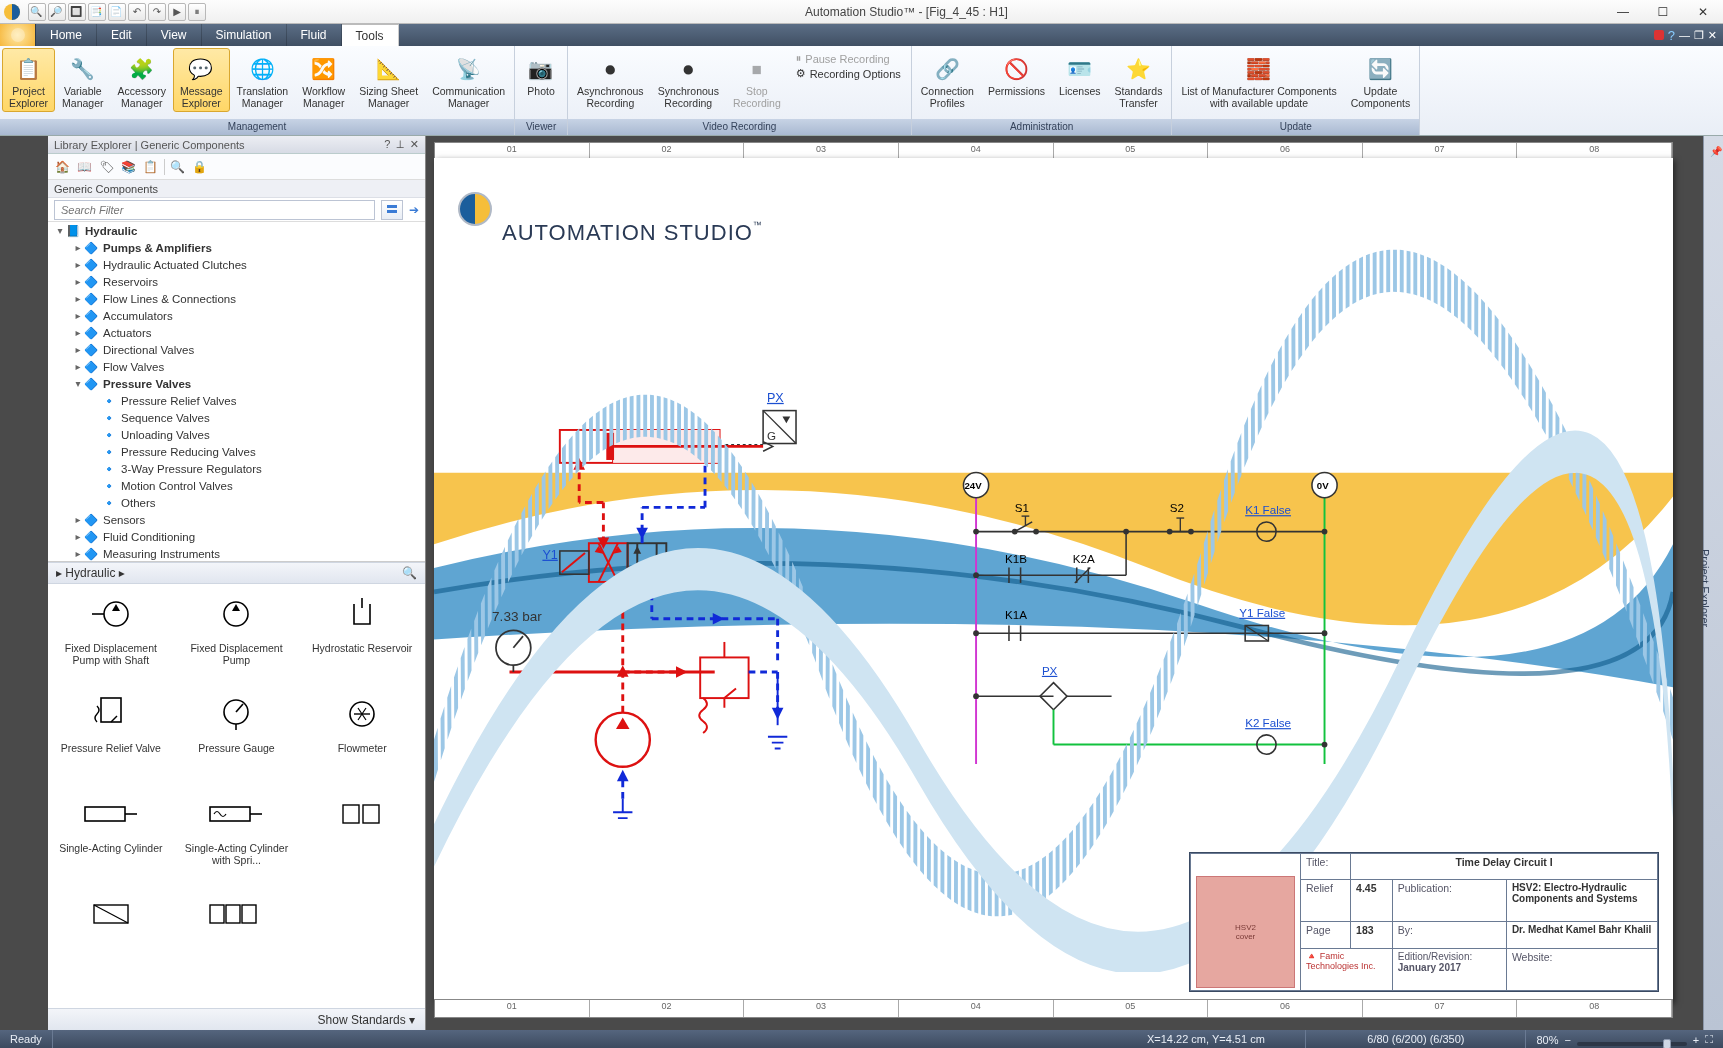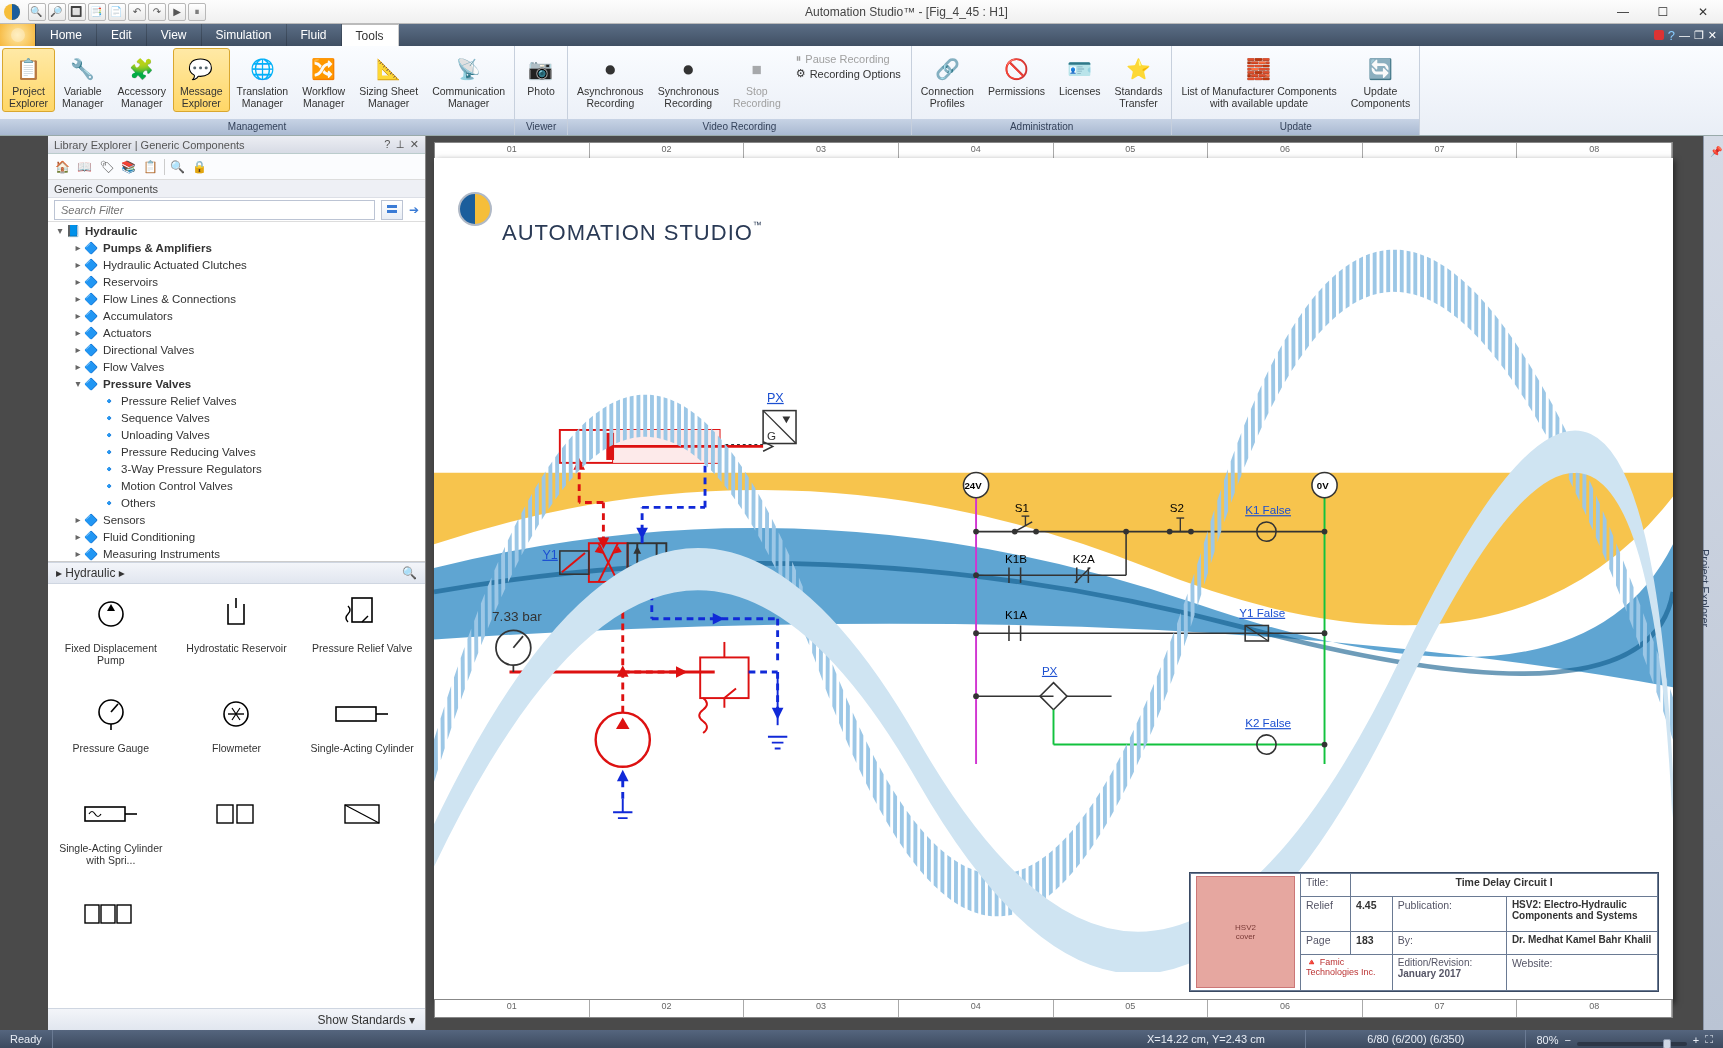--- a/index.html
+++ b/index.html
@@ -64,21 +64,21 @@
 .hruler .seg{flex:1;border-right:1px solid #aaa;font-size:9px;color:#666;text-align:center;line-height:12px;}
 .rightdock{width:20px;background:linear-gradient(#d5dbe6,#bac4d4);writing-mode:vertical-rl;text-align:center;font-size:11px;color:#34425a;padding-top:10px;border-left:1px solid #8b96a8;cursor:pointer;}
 .rightdock .pin{writing-mode:horizontal-tb;font-size:10px;margin-bottom:4px;}
 
 .paper svg{width:100%;height:100%;}
 
 .titleblock{position:absolute;right:14px;bottom:10px;width:470px;border:1px solid #3a4a63;background:#fff;font-size:10.5px;}
 .titleblock table{border-collapse:collapse;width:100%;}
 .titleblock td{border:1px solid #6a7a93;padding:2px 5px;vertical-align:top;}
 .titleblock .thumb{width:110px;}
-.titleblock .thumb .cover{height:112px;background:#e6a7a0;border:1px solid #c77; display:flex;align-items:center;justify-content:center;font-size:8px;color:#7a3a36;text-align:center;}
+.titleblock .thumb .cover{height:112px;background:#e6a7a0;border:1px solid #c77; display:flex;align-items:center;justify-content:center;font-size:8px;color:#7a3a36;text-align:center;margin-top:20px;}
 .titleblock .lbl{color:#556; }
 .titleblock .val{font-weight:600;text-align:center;}
 
 .swoosh{position:absolute;right:0;top:0;width:520px;height:90px;pointer-events:none;}
 
 .statusbar{position:absolute;left:0;right:0;bottom:0;height:18px;background:linear-gradient(#55657e,#3c4a5f);color:#e8edf5;font-size:11px;display:flex;align-items:center;}
 .statusbar .seg{padding:0 10px;border-right:1px solid #6a7a93;height:100%;display:flex;align-items:center;}
 .statusbar .fill{flex:1;}
 .statusbar .zoom{display:flex;align-items:flex-end;gap:6px;padding:0 10px;}
 .statusbar .track{width:110px;height:4px;background:#2d3747;border-radius:2px;position:relative;}
@@ -401,20 +401,30 @@
           <span class="twister">▸</span>
           <span class="ticon">🔷</span>
           <span>Measuring Instruments</span>
         </div>
       </div>
     <div class="symhdr">
       <span>▸ <span>Hydraulic ▸</span></span>
       <span style="cursor:pointer;">🔍</span>
     </div>
     <div class="symbols" id="symbols">
+        <div class="symcell">
+          <div class="symimg">
+            <svg width="46" height="40">
+              <circle cx="28" cy="20" r="12" stroke="#000" fill="none" stroke-width="1.6"></circle>
+              <path d="M28 10 l-4 7 h8 z" fill="#000"></path>
+              <line x1="4" y1="20" x2="16" y2="20" stroke="#000" stroke-width="1.6"></line>
+            </svg>
+          </div>
+          <div class="symlabel">Fixed Displacement Pump with Shaft</div>
+        </div>
         <div class="symcell">
           <div class="symimg">
             <svg width="40" height="40">
               <circle cx="20" cy="20" r="12" stroke="#000" fill="none" stroke-width="1.6"></circle>
               <path d="M20 10 l-4 7 h8 z" fill="#000"></path>
             </svg>
           </div>
           <div class="symlabel">Fixed Displacement Pump</div>
         </div>
         <div class="symcell">
@@ -780,21 +790,21 @@
     <div class="rightdock">
       <div class="pin">📌</div>
       <span>Project Explorer</span>
     </div>
   </div>
 </div>
 
 <div class="statusbar">
   <div class="seg">Ready</div>
   <div class="fill"></div>
-  <div class="seg" style="min-width:200px;justify-content:center;">X=14.22 cm, Y=2.43 cm</div>
+  <div class="seg" style="min-width:200px;justify-content:center;">X=14.22 cm, Y=4.51 cm</div>
   <div class="seg" style="min-width:220px;justify-content:center;">6/80 (6/200) (6/350)</div>
   <div class="zoom">
     <span>80%</span>
     <span style="cursor:pointer;">−</span>
     <div class="track">
         <div class="thumb"></div>
       </div>
     <span style="cursor:pointer;">+</span>
     <span style="cursor:pointer;">⛶</span>
   </div>

